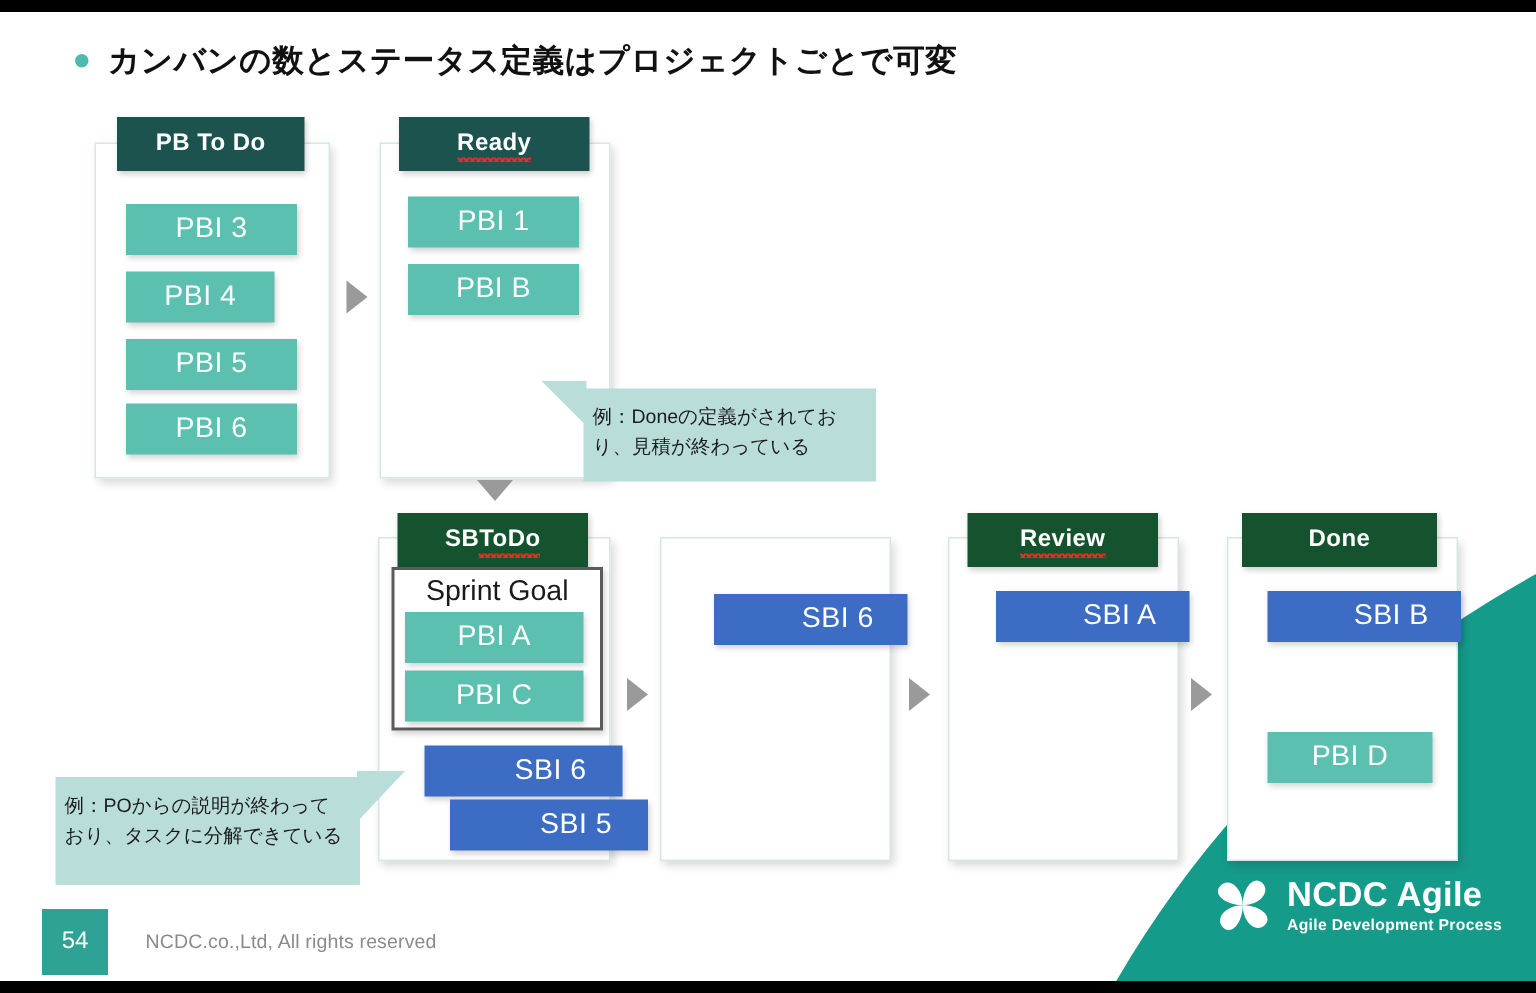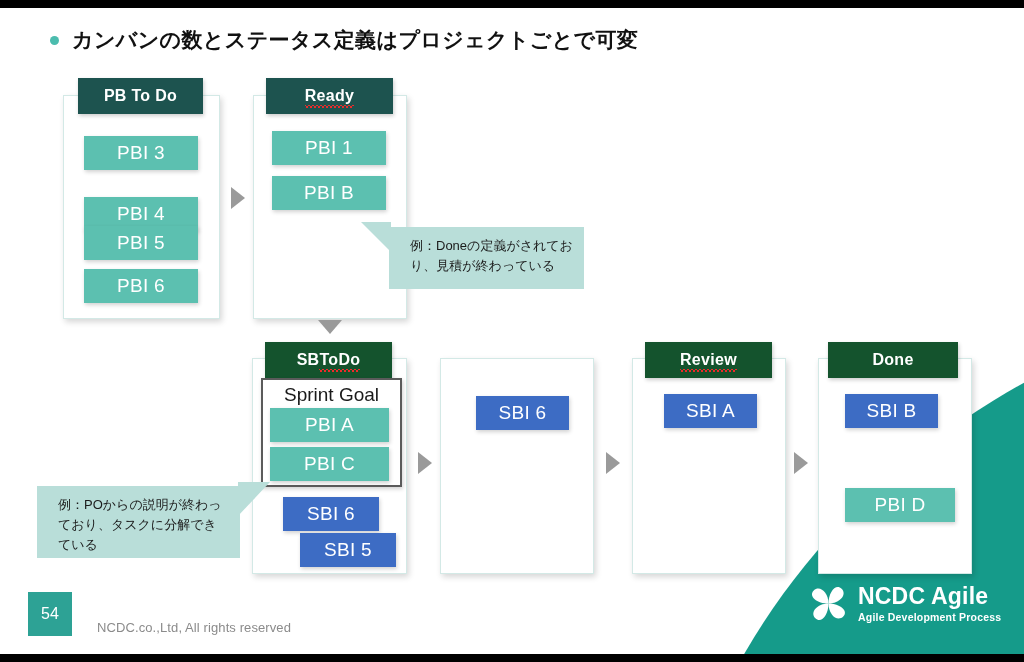--- a/index.html
+++ b/index.html
@@ -48,45 +48,45 @@
       linear-gradient(-45deg,transparent 40%,#ee2b2b 40%,#ee2b2b 60%,transparent 60%);
     background-size:4px 4px;background-repeat:repeat-x;
   }
 
   .card{
     position:absolute;height:34px;display:flex;align-items:center;justify-content:center;
     color:#ffffff;font-size:19px;letter-spacing:.3px;
     box-shadow:1px 2px 4px rgba(0,0,0,.18);
   }
   .card-teal{background:#5cc0b0;}
-  .card-blue{background:#3d6cc4;}
+  .card-blue{background:#3d6cc4;padding-left:36px;}
 
   
   #sprint-goal-box{
     position:absolute;background:#ffffff;border:2px solid #5b5b5b;
     box-shadow:1px 2px 4px rgba(0,0,0,.18);
   }
   #sprint-goal-label{
     position:absolute;width:100%;text-align:center;top:4px;
     font-size:19px;color:#1a1a1a;
   }
 
   
   .arrow{position:absolute;width:0;height:0;}
   .arrow-right{border-top:11px solid transparent;border-bottom:11px solid transparent;border-left:14px solid #9a9a9a;}
   .arrow-down{border-left:12px solid transparent;border-right:12px solid transparent;border-top:14px solid #9a9a9a;}
 
   
   .callout{position:absolute;background:#b9ded9;color:#1b1b1b;font-size:13px;line-height:1.55;
-           padding:9px 11px 10px 21px;box-sizing:border-box;}
+           padding:9px 11px 10px 6px;box-sizing:border-box;margin-top:32px;}
   .callout .tail{position:absolute;width:0;height:0;}
 
   
   #page-badge{
-    position:absolute;left:28px;top:592px;width:44px;height:44px;background:#2da295;
+    position:absolute;left:28px;top:606px;width:44px;height:44px;background:#2da295;
     color:#fff;display:flex;align-items:center;justify-content:center;font-size:16px;
   }
   #copyright{position:absolute;left:97px;top:620px;font-size:13px;color:#8b8b8b;letter-spacing:.1px;}
 
   
   #logo{position:absolute;left:808px;top:583px;display:flex;align-items:center;gap:9px;}
   #logo-mark{width:41px;height:41px;flex:0 0 auto;}
   #logo-text{display:flex;flex-direction:column;line-height:1;}
   #logo-title{color:#ffffff;font-weight:bold;font-size:23px;letter-spacing:.2px;}
   #logo-sub{color:#ffffff;font-weight:bold;font-size:10.5px;letter-spacing:.2px;margin-top:4px;}
@@ -108,21 +108,21 @@
     <span id="title-text">カンバンの数とステータス定義はプロジェクトごとで可変</span>
   </div>
 
   <div class="panel" style="left:63px;top:95px;width:155px;height:222px;"></div>
   <div class="panel-head head-dark" style="left:78px;top:78px;width:125px;">
     <span>PB To Do</span>
   </div>
   <div class="card card-teal" style="left:84px;top:136px;width:114px;">
     <span>PBI 3</span>
   </div>
-  <div class="card card-teal" style="left:84px;top:181px;width:114px;margin-top:16px;">
+  <div class="card card-teal" style="left:84px;top:181px;width:99px;">
     <span>PBI 4</span>
   </div>
   <div class="card card-teal" style="left:84px;top:226px;width:114px;">
     <span>PBI 5</span>
   </div>
   <div class="card card-teal" style="left:84px;top:269px;width:114px;">
     <span>PBI 6</span>
   </div>
 
   <div class="arrow arrow-right" style="left:231px;top:187px;"></div>

